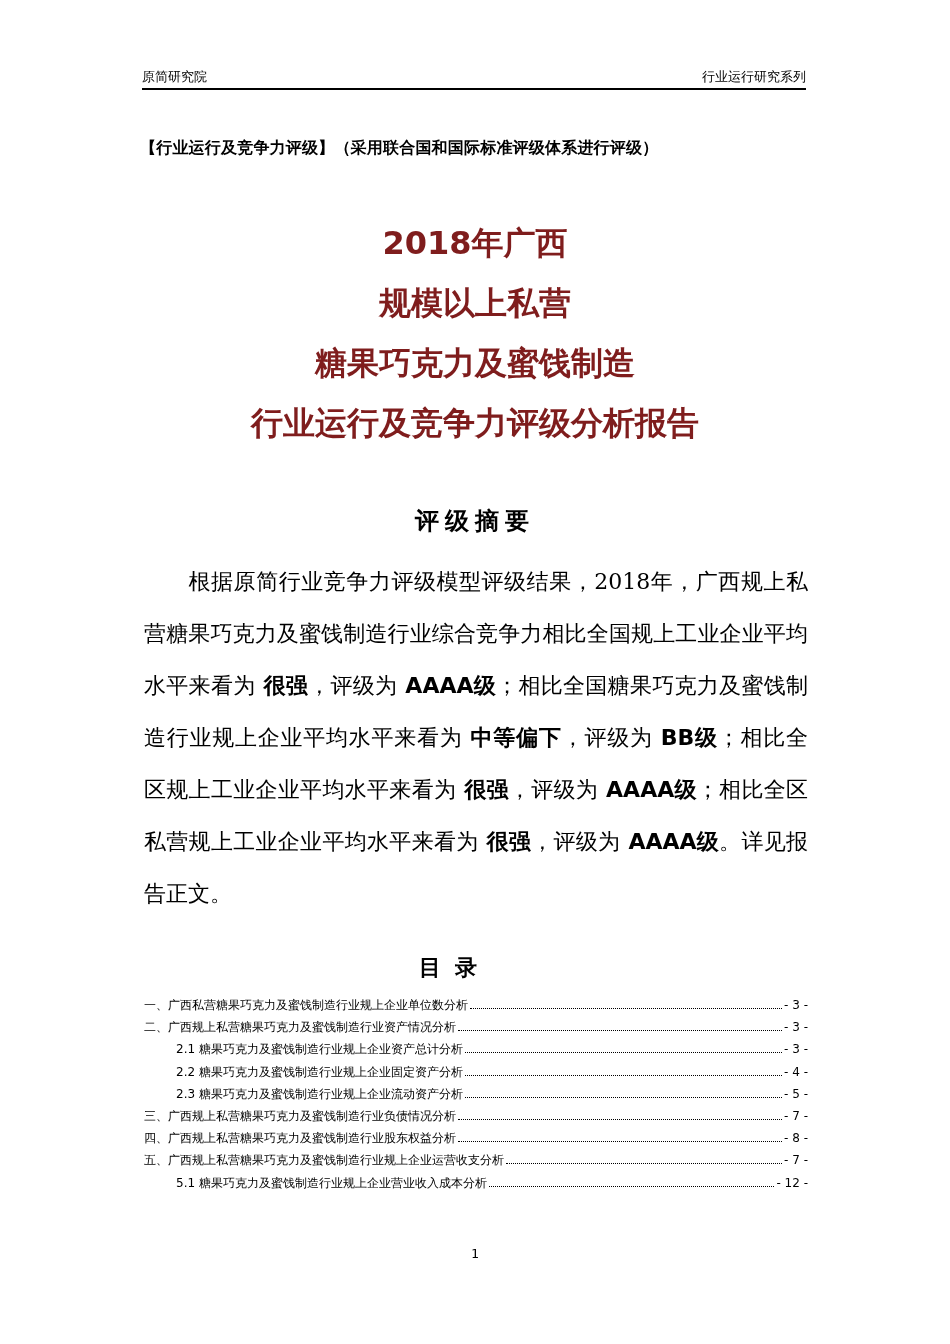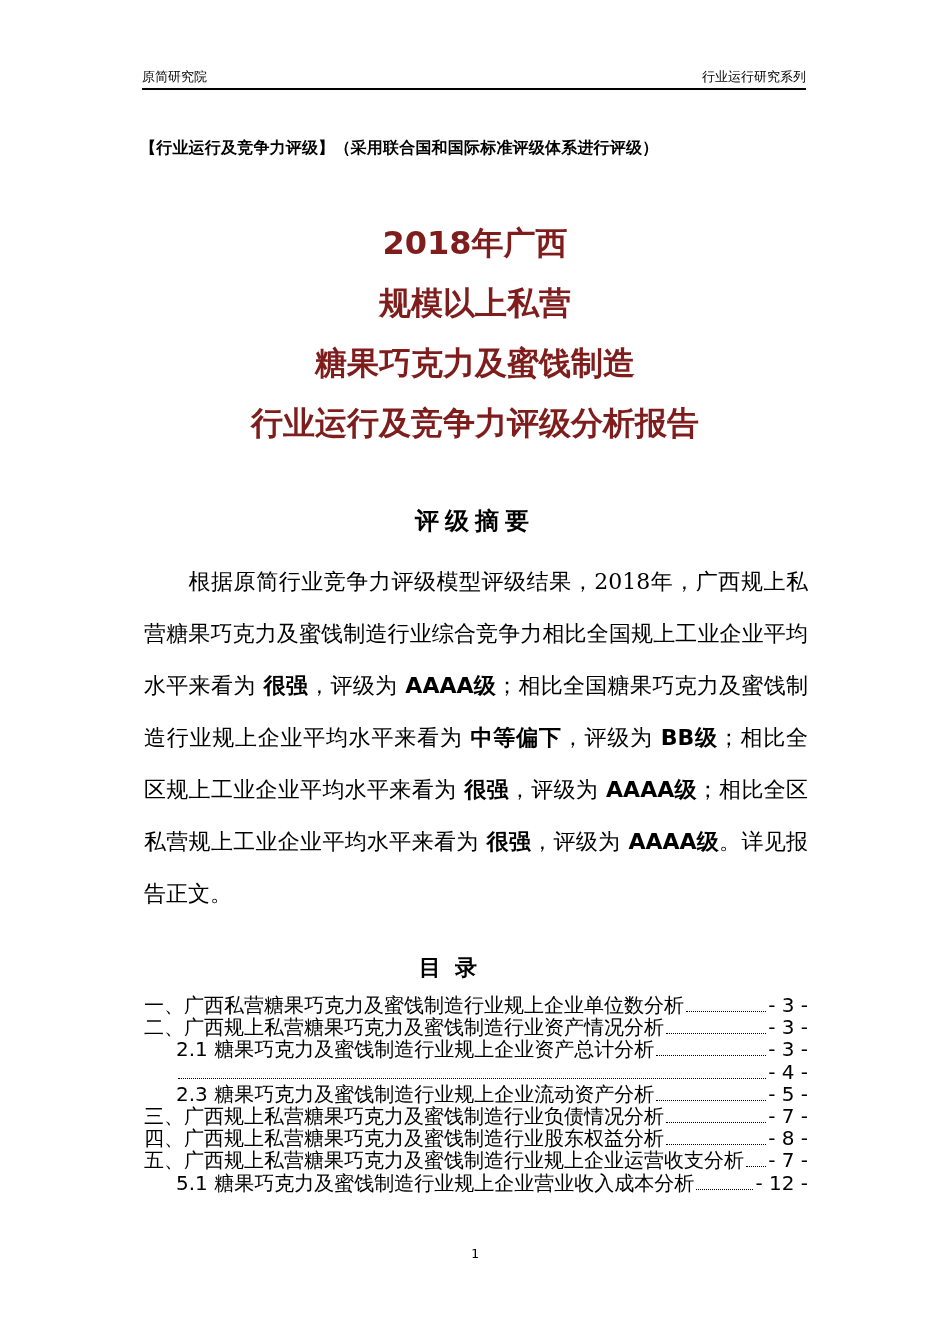--- a/index.html
+++ b/index.html
@@ -16,21 +16,21 @@
   .title div { height: 60px; line-height: 50px; }
   .abs-title { position: absolute; left: 0; top: 505px; width: 950px; text-align: center;
                font-family: "DejaVu Sans", sans-serif; font-weight: bold; font-size: 24px; letter-spacing: 6px; }
   .summary { position: absolute; left: 144px; top: 556px; width: 664px; font-size: 22px; line-height: 52px;
              text-align: justify; }
   .summary .indent { display: inline-block; width: 44px; }
   .summary b { font-family: "DejaVu Sans", sans-serif; font-weight: bold; padding-left: 8px; }
   .toc-title { position: absolute; left: 0; top: 953px; width: 910px; text-align: center;
                font-family: "DejaVu Sans", sans-serif; font-weight: bold; font-size: 22px; letter-spacing: 14px; }
   .toc { position: absolute; left: 144px; top: 994px; width: 664px; font-family: "DejaVu Sans", sans-serif;
-         font-size: 20px; }
+         font-size: 12px; }
   .toc-row { display: flex; height: 22.2px; line-height: 22px; align-items: baseline; white-space: nowrap; }
   .toc-row.sub { padding-left: 32px; }
   .toc-row .lbl { flex: 0 0 auto; }
   .toc-row .dots { flex: 1 1 auto; overflow: hidden; border-bottom: 1.5px dotted #000; margin: 0 2px; height: 14px; }
   .toc-row .pg { flex: 0 0 auto; }
   .page-num { position: absolute; left: 0; top: 1246px; width: 950px; text-align: center;
               font-family: "DejaVu Sans Mono", monospace; font-size: 13px; }
 </style>
 </head>
 <body>
@@ -65,20 +65,21 @@
     <span class="lbl">二、广西规上私营糖果巧克力及蜜饯制造行业资产情况分析</span>
       <span class="dots"></span>
       <span class="pg">- 3 -</span>
   </div>
   <div class="toc-row sub">
     <span class="lbl">2.1 糖果巧克力及蜜饯制造行业规上企业资产总计分析</span>
       <span class="dots"></span>
       <span class="pg">- 3 -</span>
   </div>
   <div class="toc-row sub">
+    <span class="lbl">2.2 糖果巧克力及蜜饯制造行业规上企业固定资产分析</span>
       <span class="dots"></span>
       <span class="pg">- 4 -</span>
   </div>
   <div class="toc-row sub">
     <span class="lbl">2.3 糖果巧克力及蜜饯制造行业规上企业流动资产分析</span>
       <span class="dots"></span>
       <span class="pg">- 5 -</span>
   </div>
   <div class="toc-row">
     <span class="lbl">三、广西规上私营糖果巧克力及蜜饯制造行业负债情况分析</span>

